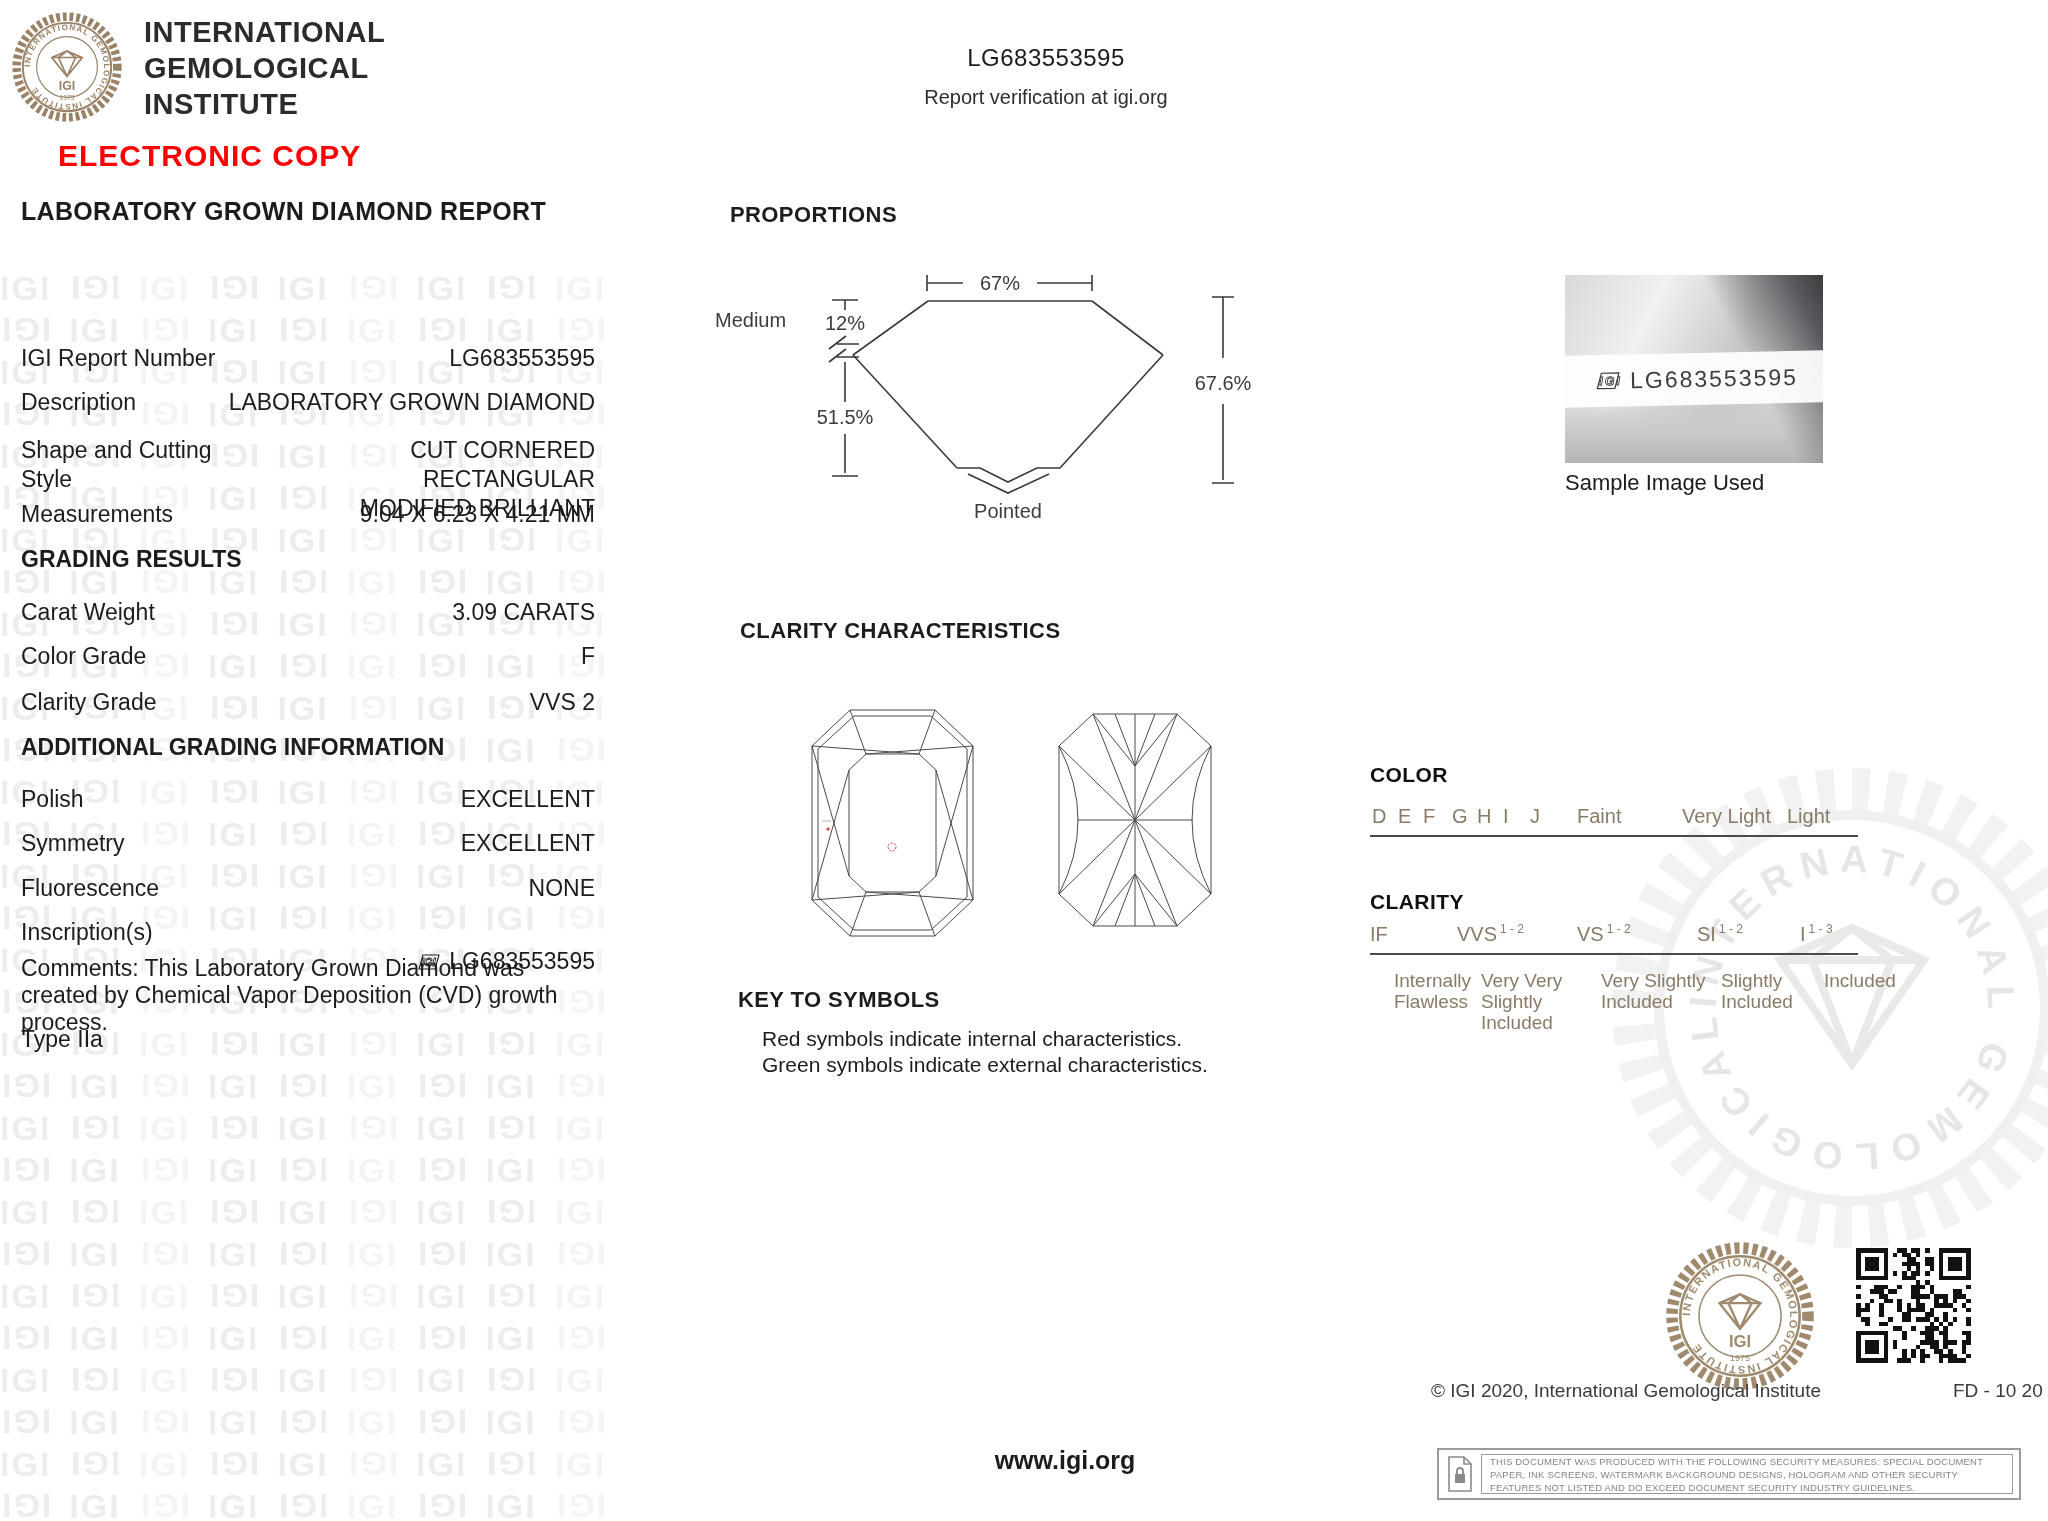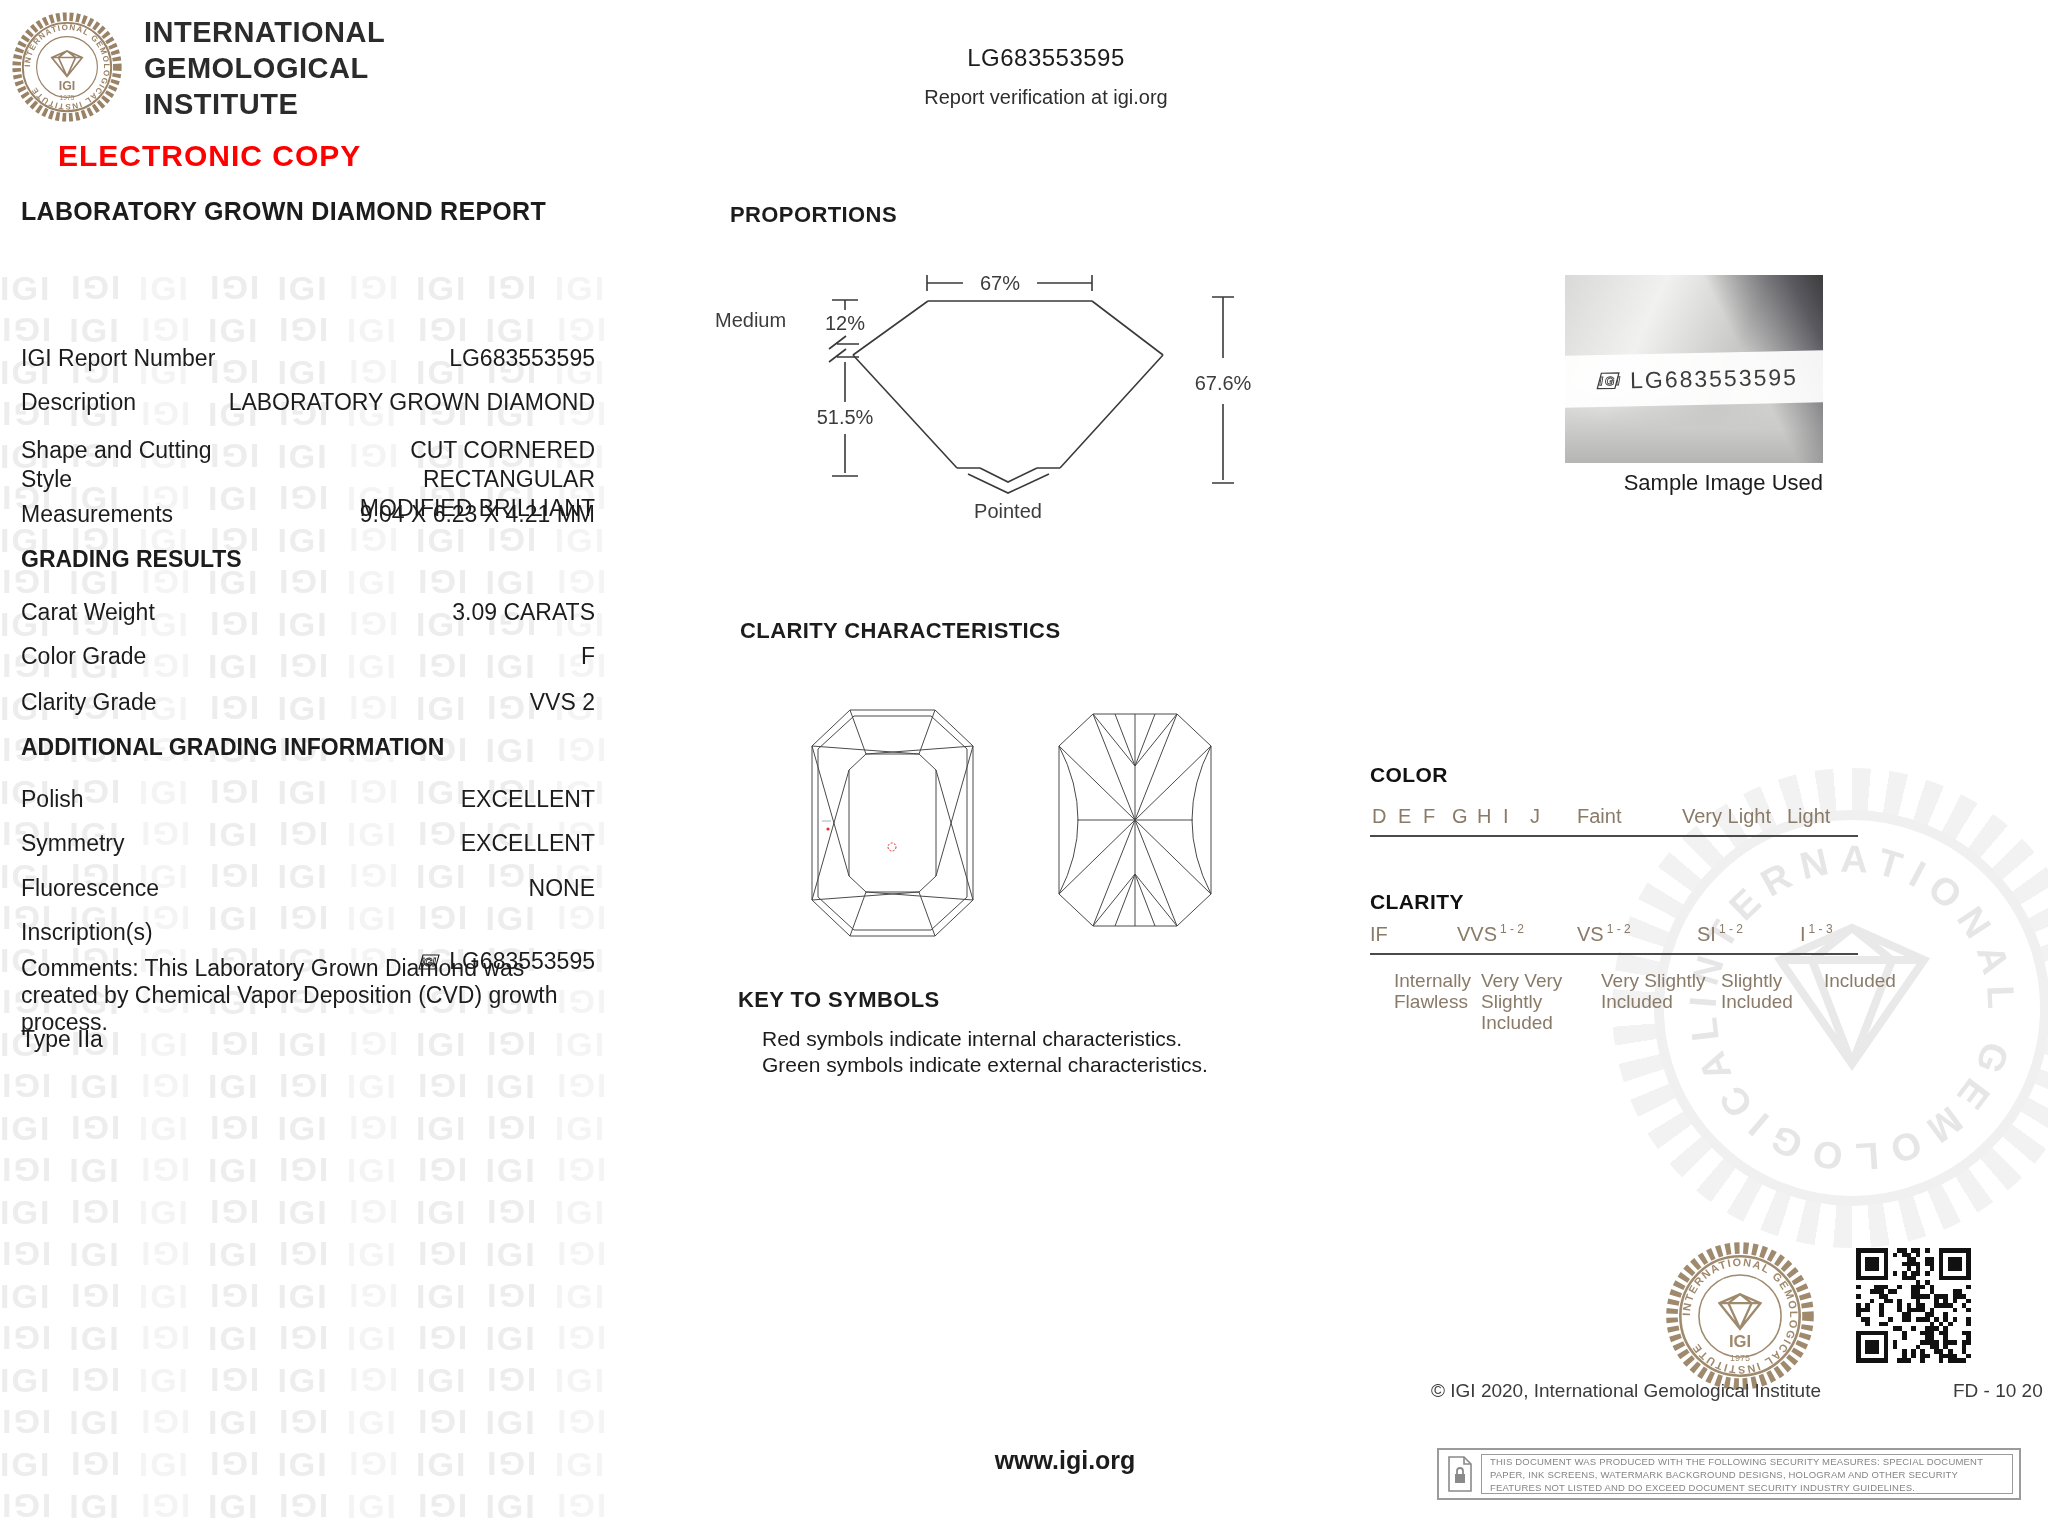--- a/index.html
+++ b/index.html
@@ -43,21 +43,21 @@
   
   .sample-img{left:1565px;top:275px;width:258px;height:188px;z-index:1;overflow:hidden;
      background:
        linear-gradient(243deg,#3c3c3e 0%,#5a5a60 10%,rgba(120,120,125,0) 34%),
        linear-gradient(0deg,#b5b5b3 0%,#cbcbc9 18%,rgba(220,220,218,0) 42%),
        linear-gradient(115deg,#d9d9d7 0%,#f1f1ef 30%,#c7c7c5 60%,#e4e4e2 100%);}
   .sample-strip{position:absolute;left:-4px;right:-4px;top:78px;height:52px;
        background:rgba(255,255,255,.93);transform:rotate(-1.2deg);
        display:flex;align-items:center;justify-content:center;font-size:23px;color:#3d3d3d;
        letter-spacing:2px;}
-  .sample-cap{left:1565px;top:470px;width:258px;text-align:right;font-size:22px;z-index:1;}
+  .sample-cap{left:1565px;top:470px;width:258px;text-align:left;font-size:22px;z-index:1;}
   .scale{position:absolute;left:1370px;width:500px;z-index:1;}
   .scale h3{margin:0;font-size:21px;font-weight:bold;color:#111;letter-spacing:.4px;}
   .scale .line{position:absolute;left:0;width:488px;height:2px;background:#4a4a4a;}
   .tan{color:#8a7a68;}
   .cletter{position:absolute;top:42px;font-size:20px;}
   .ccode{position:absolute;top:32px;font-size:20px;}
   .ccode sup{font-size:12px;margin-left:3px;}
   .cdesc{position:absolute;top:80px;font-size:19px;line-height:21px;width:120px;margin-left:24px;}
   .stamp{left:1663px;top:1239px;width:154px;height:154px;z-index:1;}
   .qr{left:1856px;top:1248px;width:115px;height:115px;z-index:1;background:#fff;}

